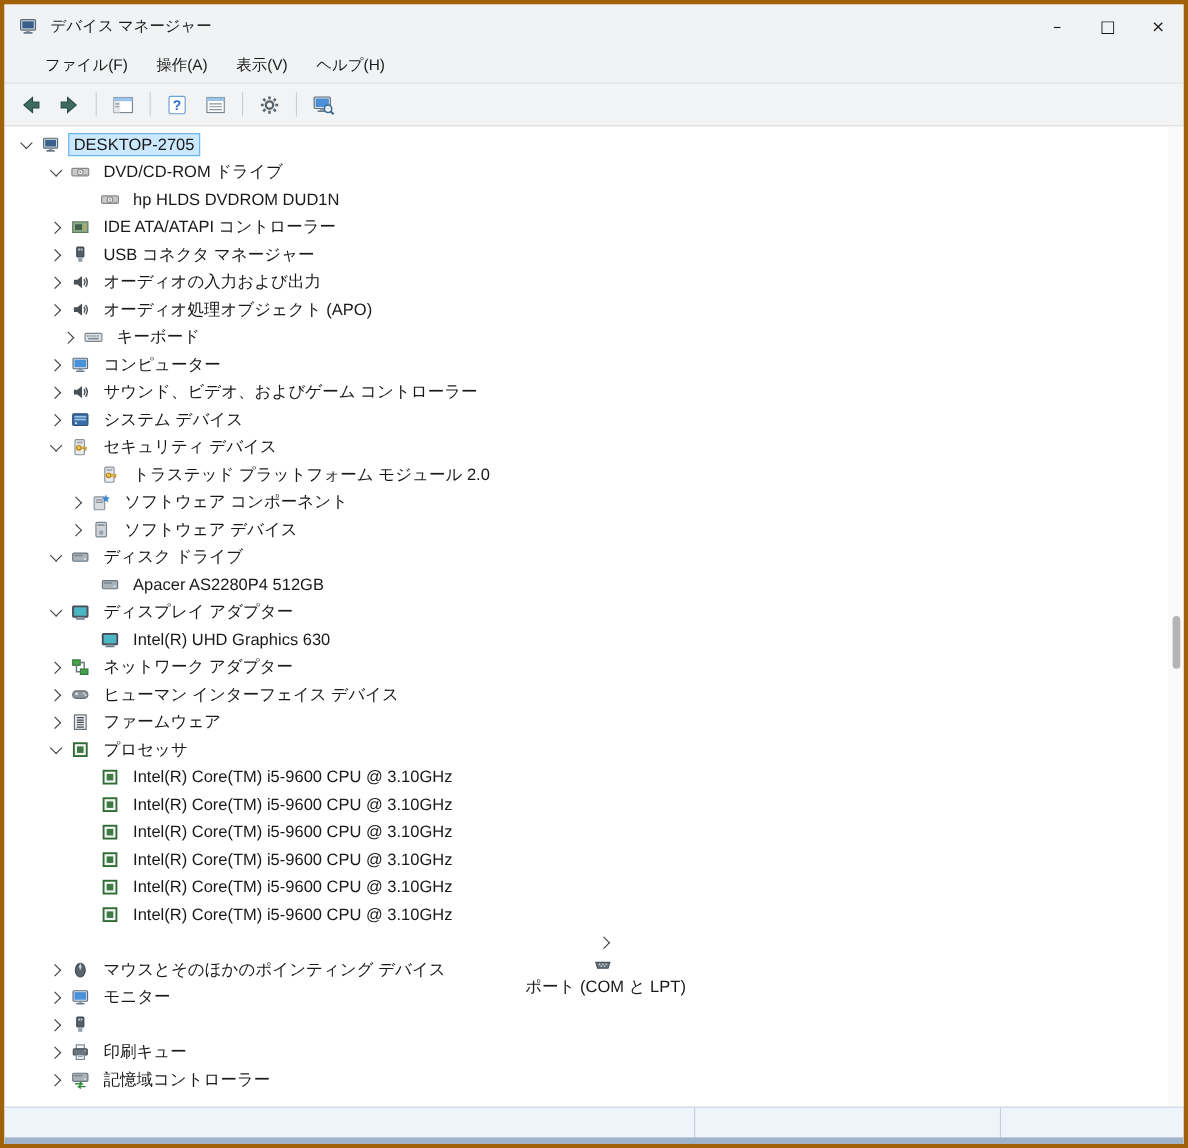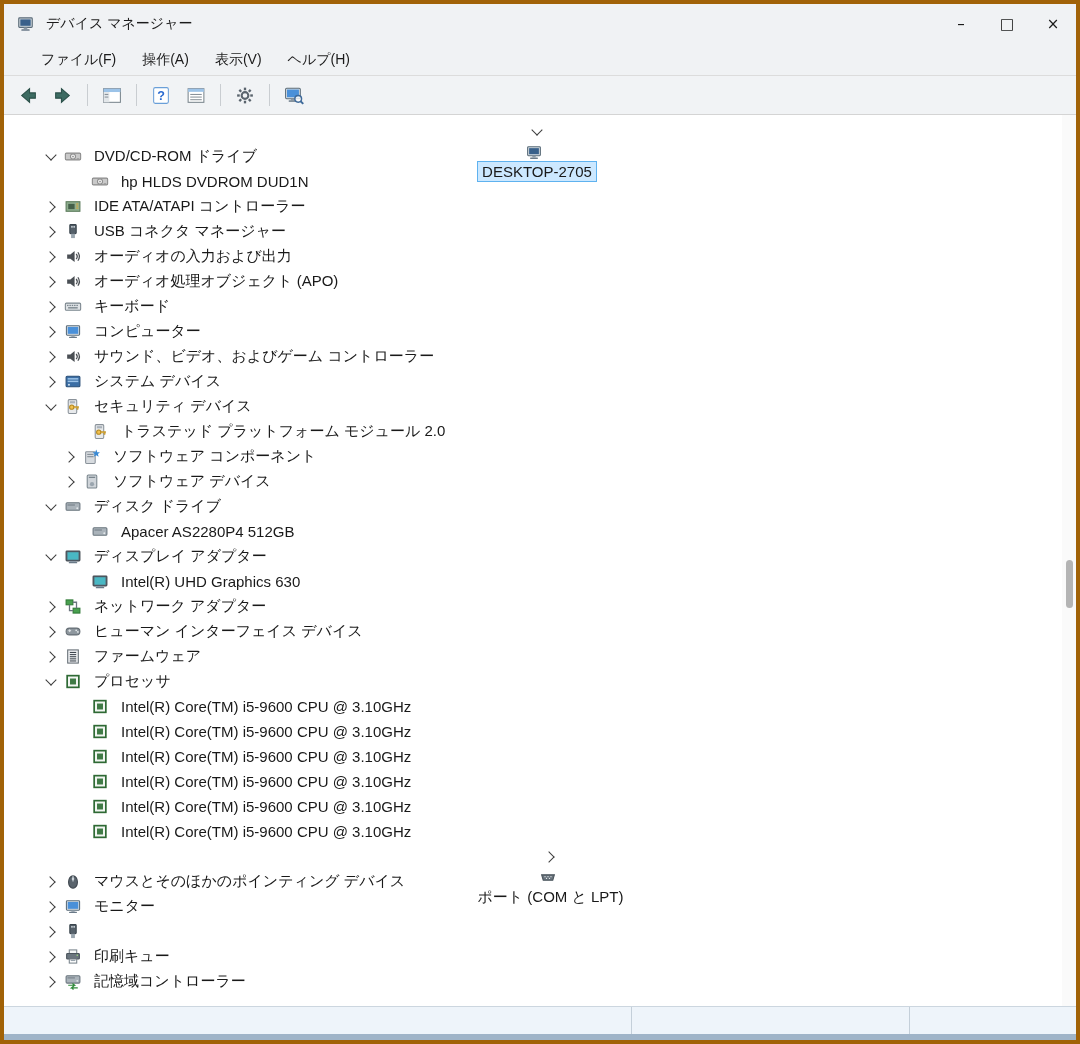--- a/index.html
+++ b/index.html
@@ -223,21 +223,21 @@
             <rect x="5" y="14.6" width="8" height="1.4" fill="#6a7a88"></rect>
             <circle cx="14" cy="13.2" r="3.2" fill="rgba(255,255,255,0.75)" stroke="#3f6a9a" stroke-width="1.4"></circle>
             <line x1="16.3" y1="15.5" x2="18.8" y2="18" stroke="#3f6a9a" stroke-width="1.8"></line>
           </svg>
         </span>
       </button>
     </div>
 
   <div class="content">
     <div class="tree">
-        <div class="tree-row" style="padding-left: 8px; flex-direction: column;">
+        <div class="tree-row" style="padding-left: 8px;">
           <span class="chev expanded"></span>
           <span class="tree-icon">
             <svg viewBox="0 0 16 16">
               <rect x="2" y="2.5" width="12" height="8.5" rx="0.8" fill="#cfd8df" stroke="#5a6b78"></rect>
               <rect x="3.4" y="3.9" width="9.2" height="5.7" fill="#39608a"></rect>
               <rect x="6.4" y="11" width="3.2" height="1.6" fill="#8a98a5"></rect>
               <rect x="4.3" y="12.6" width="7.4" height="1.4" rx="0.5" fill="#6a7a88"></rect>
             </svg>
           </span>
           <span class="item-label" style="background: rgb(204, 232, 255); border-color: rgb(95, 178, 239);">DESKTOP-2705</span>
@@ -308,21 +308,21 @@
           <span class="chev collapsed"></span>
           <span class="tree-icon">
             <svg viewBox="0 0 16 16">
               <polygon points="2.5,6 5.5,6 9.5,2.8 9.5,13.2 5.5,10 2.5,10" fill="#4a4f54"></polygon>
               <path d="M11 5.5 Q13 8 11 10.5" stroke="#4a4f54" stroke-width="1.2" fill="none"></path>
               <path d="M12.6 4 Q15.4 8 12.6 12" stroke="#4a4f54" stroke-width="1.2" fill="none"></path>
             </svg>
           </span>
           <span class="item-label">オーディオ処理オブジェクト (APO)</span>
         </div>
-        <div class="tree-row" style="padding-left: 35px;">
+        <div class="tree-row" style="padding-left: 35px; margin-left: 12px;">
           <span class="chev collapsed"></span>
           <span class="tree-icon">
             <svg viewBox="0 0 16 16">
               <rect x="0.8" y="4.8" width="14.4" height="6.8" rx="1" fill="#dfe3e6" stroke="#7a858d"></rect>
               <g fill="#7a858d">
                 <rect x="2.4" y="6.4" width="1.4" height="1.2"></rect>
                 <rect x="4.6" y="6.4" width="1.4" height="1.2"></rect>
                 <rect x="6.8" y="6.4" width="1.4" height="1.2"></rect>
                 <rect x="9" y="6.4" width="1.4" height="1.2"></rect>
                 <rect x="11.2" y="6.4" width="1.4" height="1.2"></rect>

